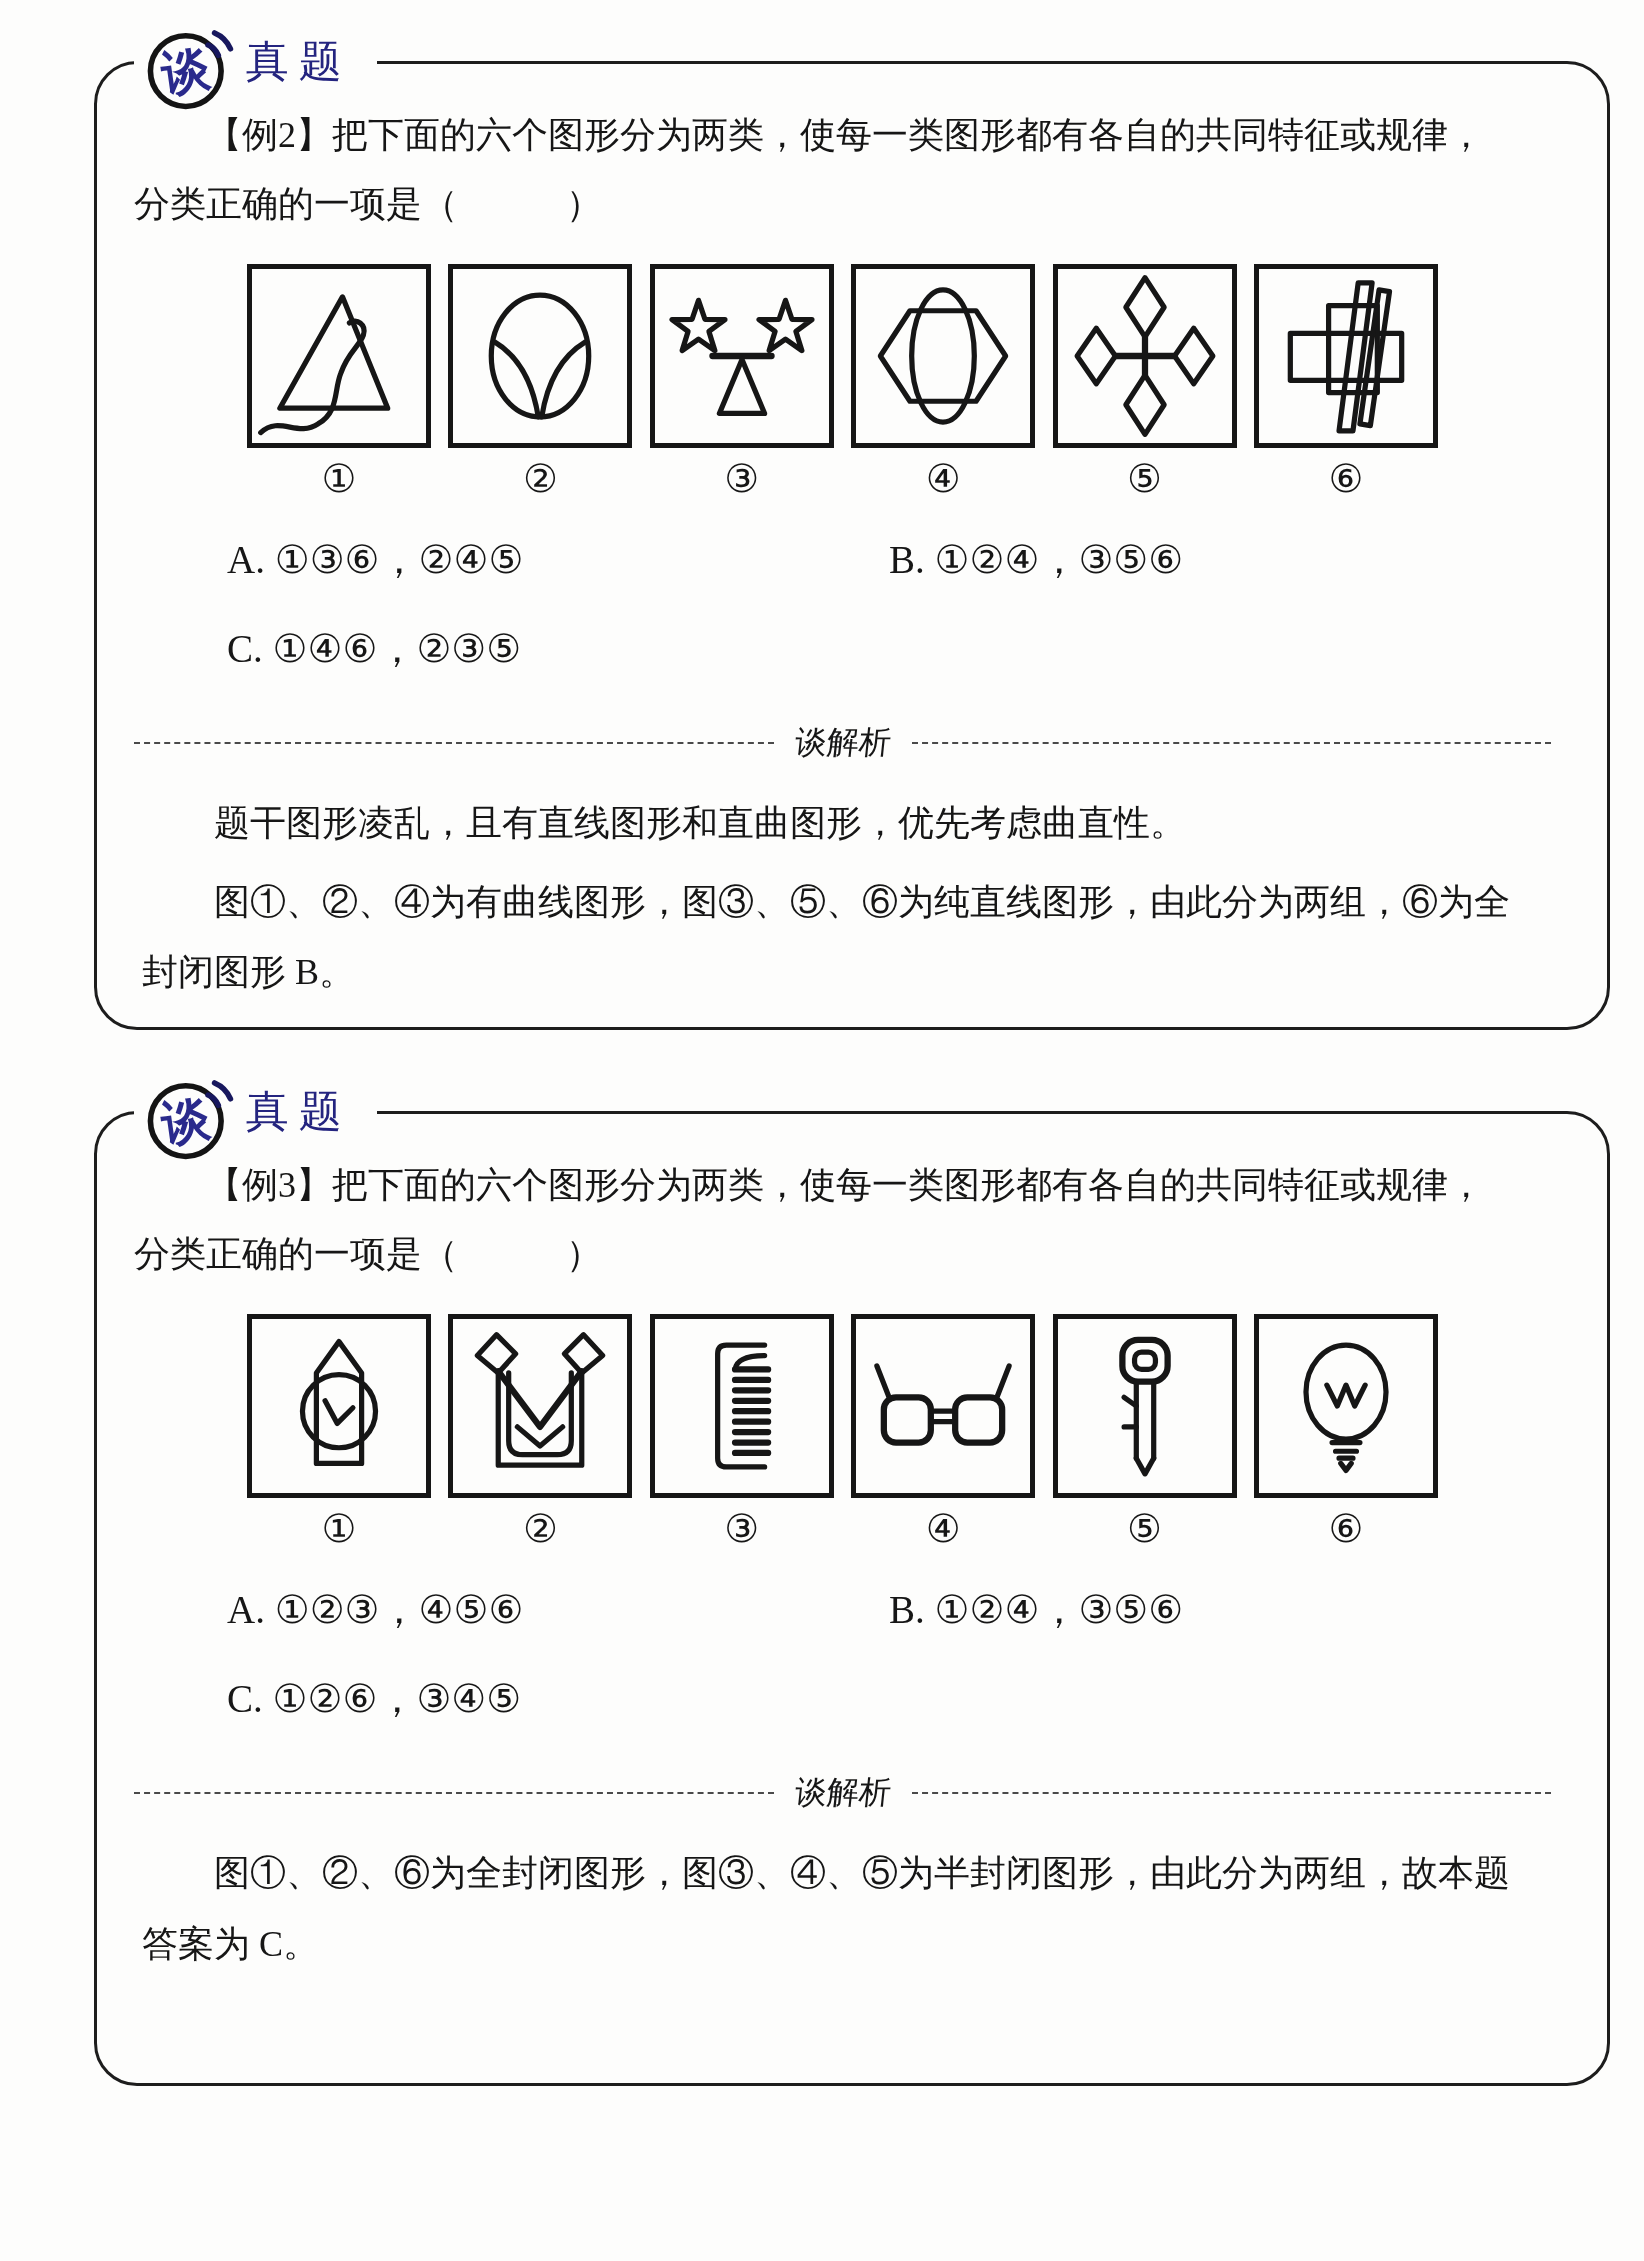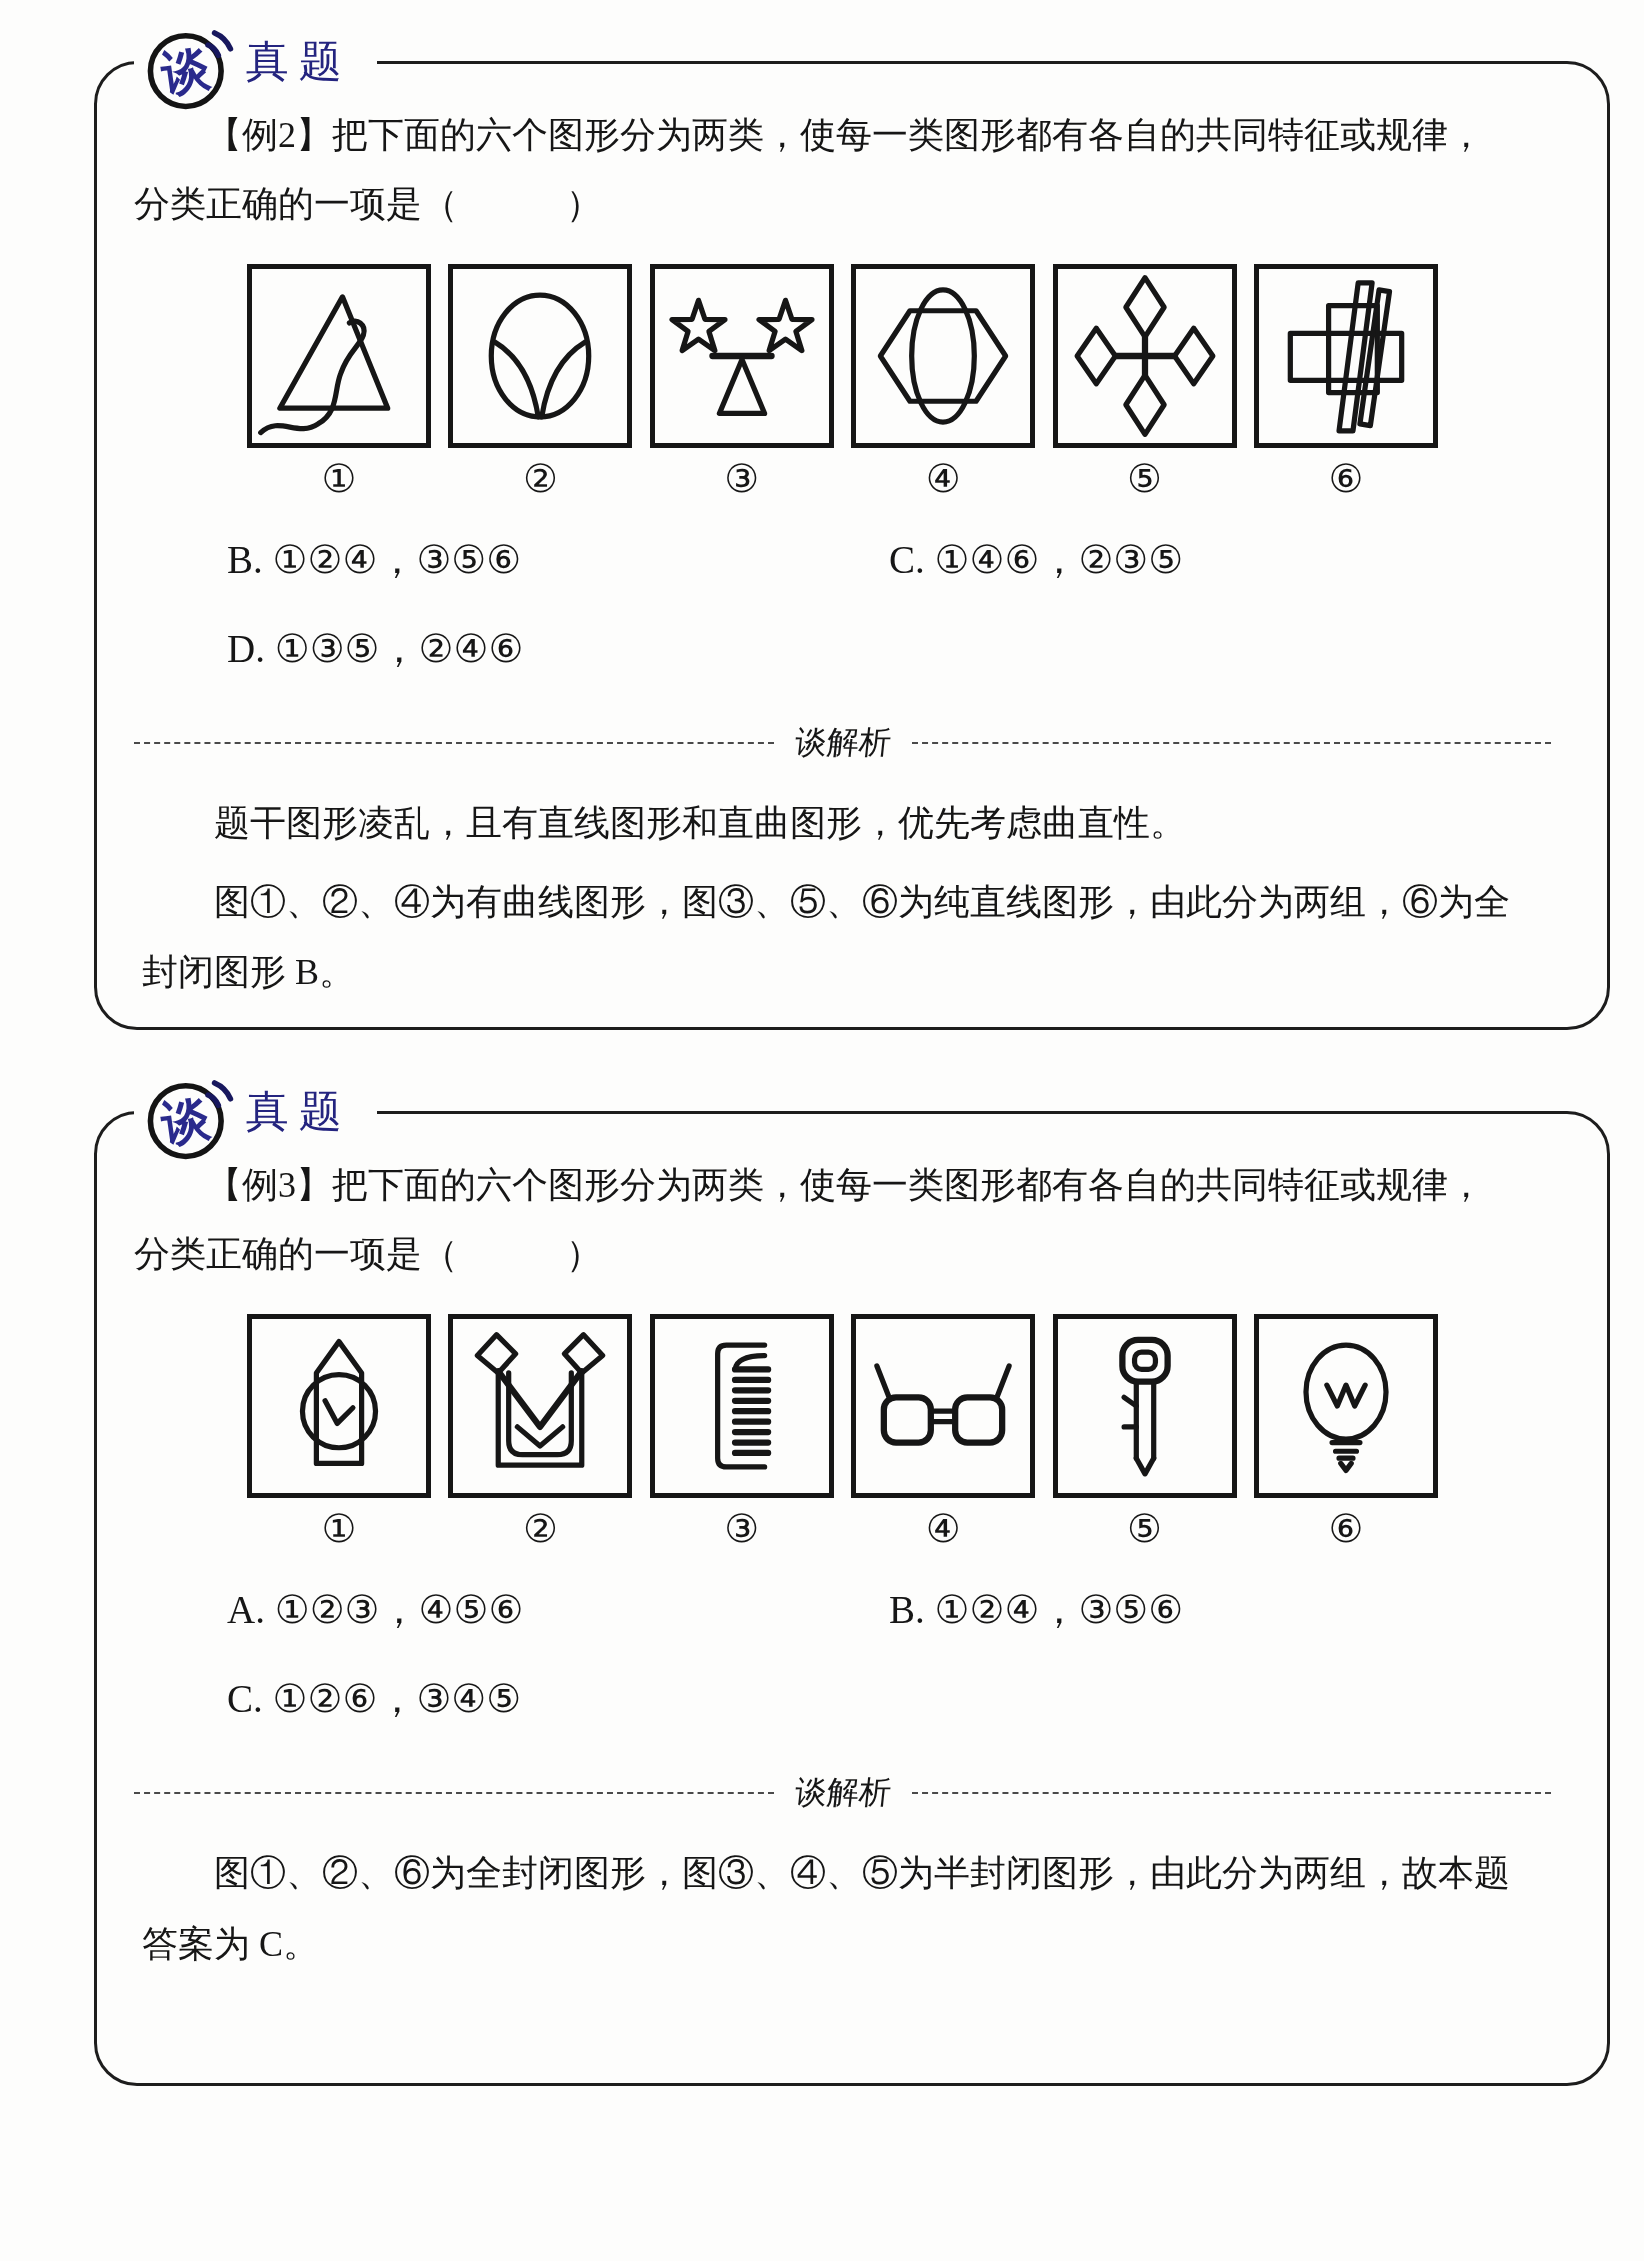--- a/index.html
+++ b/index.html
@@ -139,23 +139,23 @@
             <rect class="fig" x="40" y="21" width="28" height="50"></rect>
             <polygon class="fig" points="57,8 65,8 54,93 46,93"></polygon>
             <polygon class="fig" points="69,12 75,13 64,90 58,89"></polygon>
           </svg>
         </div>
         <div class="figure-label">⑥</div>
       </div>
     </div>
 
     <div class="options">
+      <div>A. ①③⑥，②④⑤</div>
       <div>B. ①②④，③⑤⑥</div>
       <div>C. ①④⑥，②③⑤</div>
-      <div>D. ①③⑤，②④⑥</div>
     </div>
 
     <div class="divider">
       <div class="dash"></div>
       <span class="divider-label">谈解析</span>
       <div class="dash"></div>
     </div>
 
     <div class="analysis">
       <p>题干图形凌乱，且有直线图形和直曲图形，优先考虑曲直性。</p>

